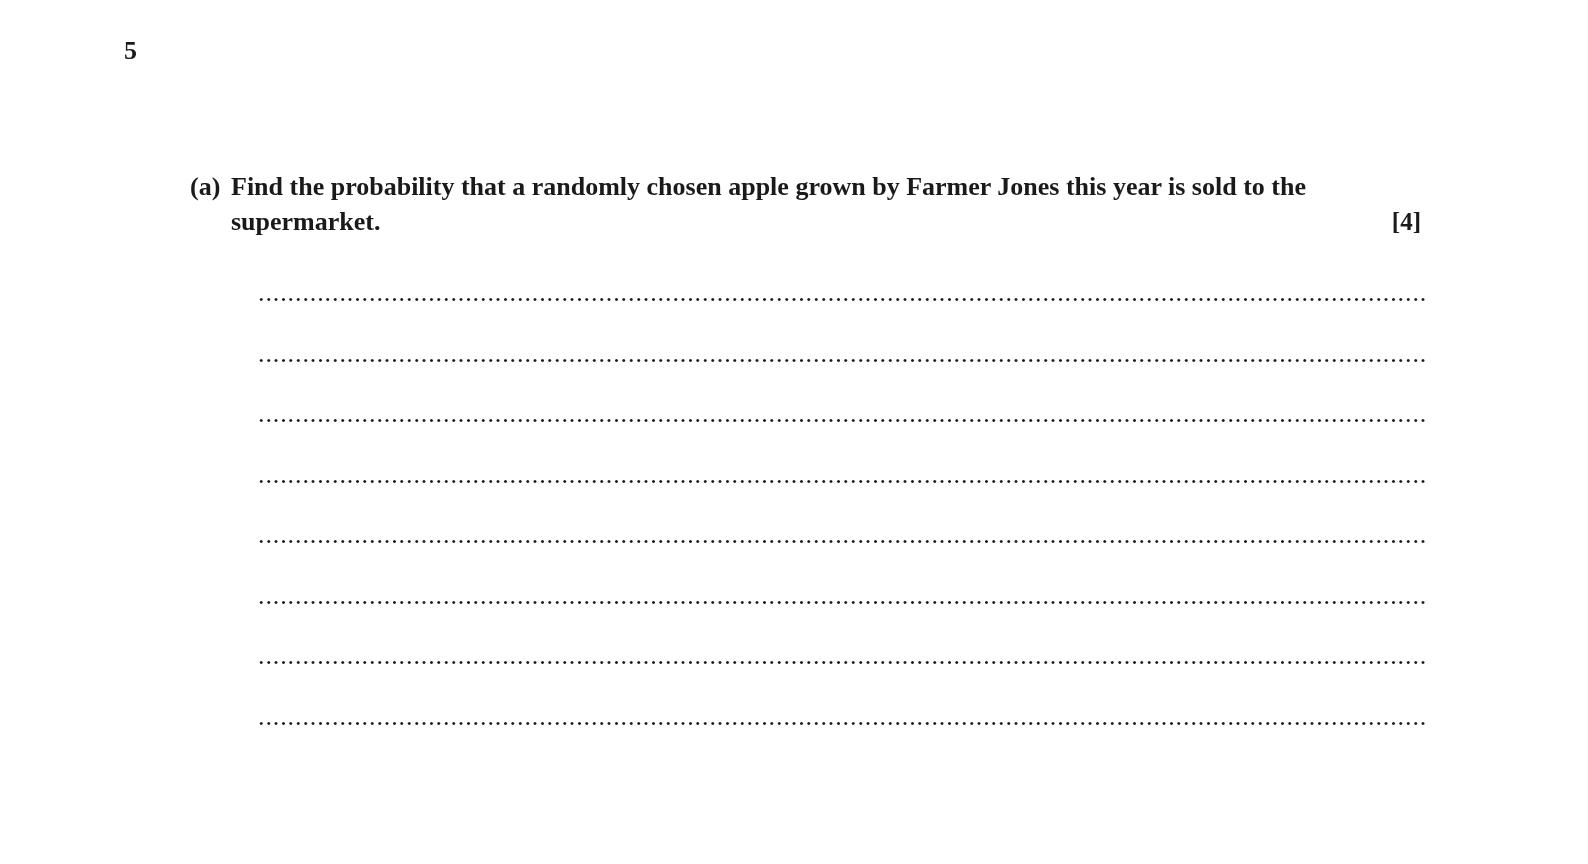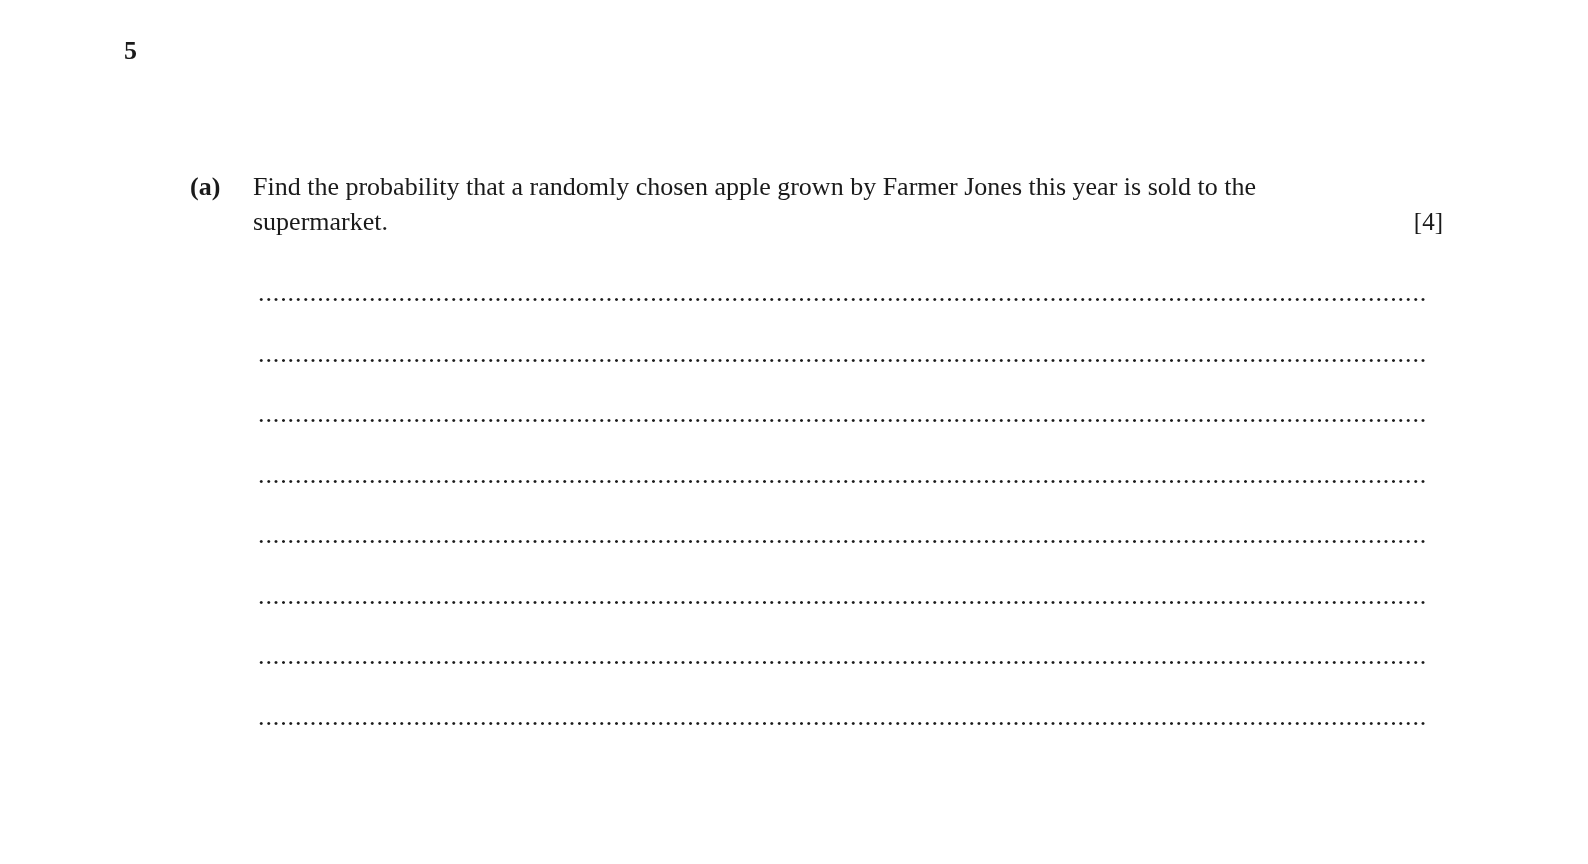--- a/index.html
+++ b/index.html
@@ -69,25 +69,26 @@
     padding-left: 190px;
     font-weight: bold;
     font-size: 26px;
     line-height: 34.5px;
     white-space: nowrap;
   }
   .part-body {
     position: relative;
     width: 1190px;
     flex: 0 0 1190px;
-    margin-left: 63px;
+    margin-left: 41px;
     font-size: 26px;
     line-height: 34.5px;
     text-align: justify;
     text-justify: inter-word;
+    font-weight: bold;
   }
   .part-body .tail {
     display: flex;
     justify-content: space-between;
     align-items: flex-start;
     width: 100%;
   }
   .marks {
     font-size: 25px;
     white-space: nowrap;

